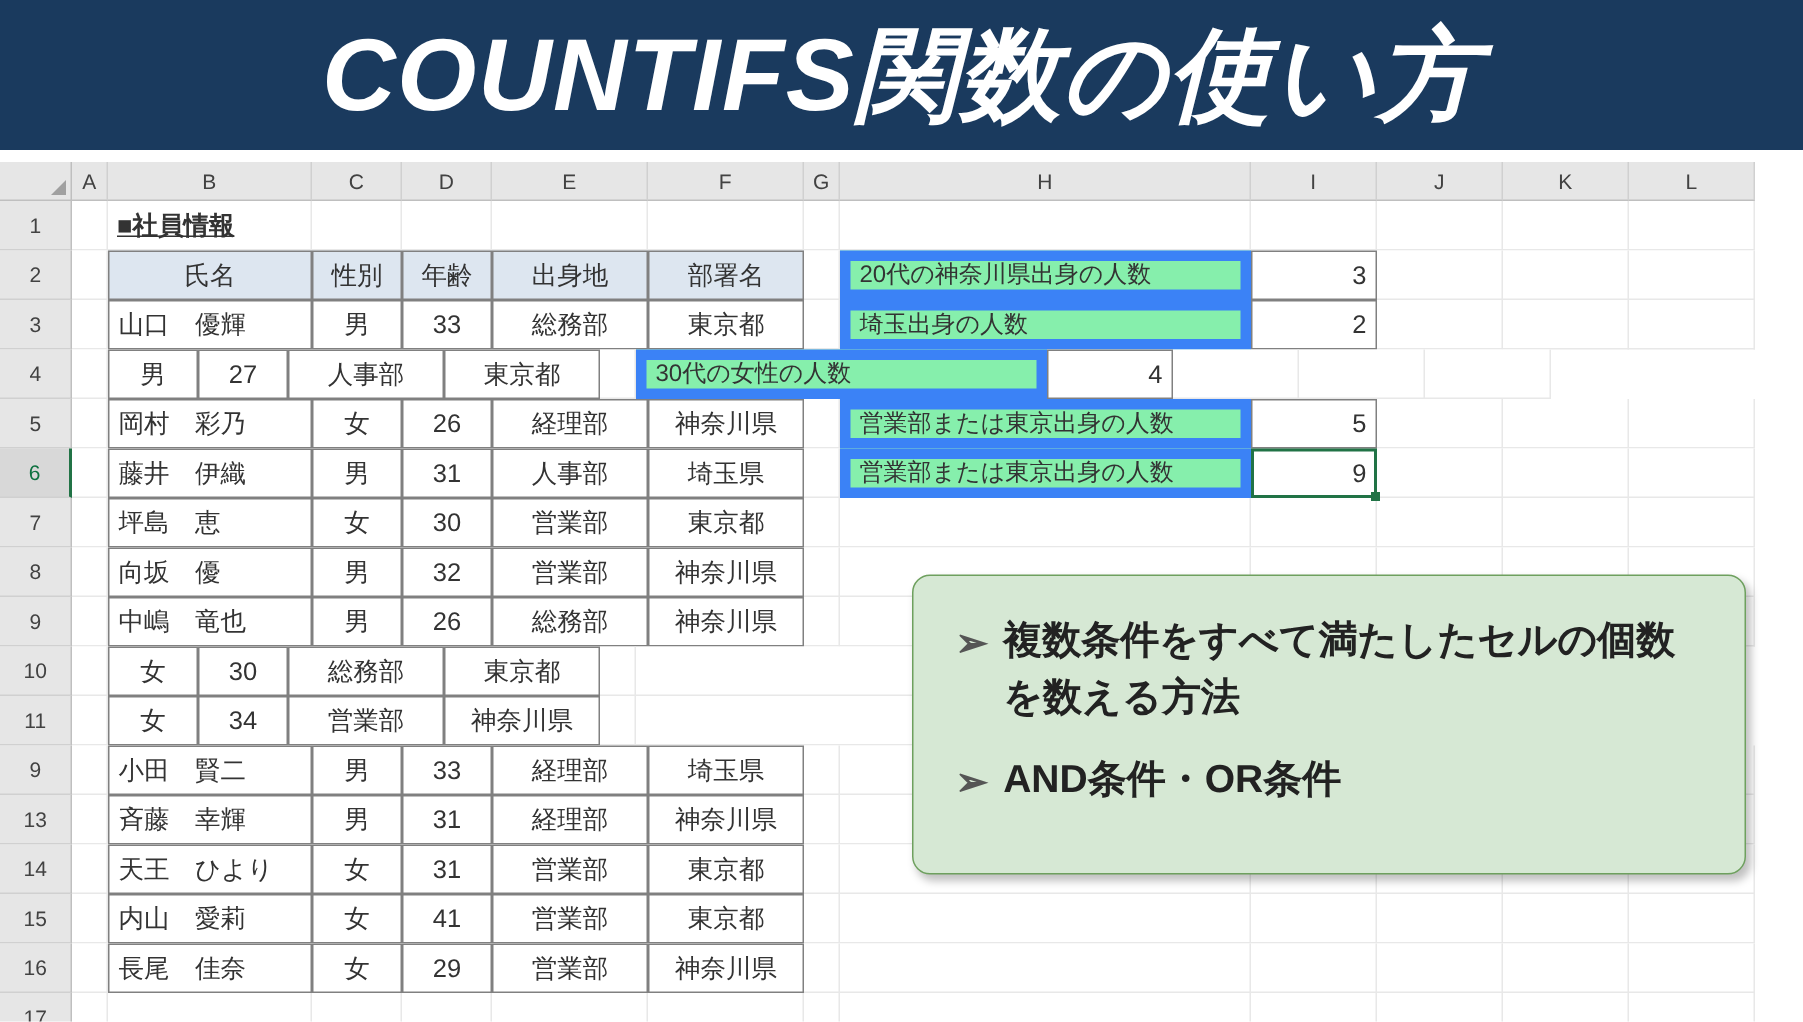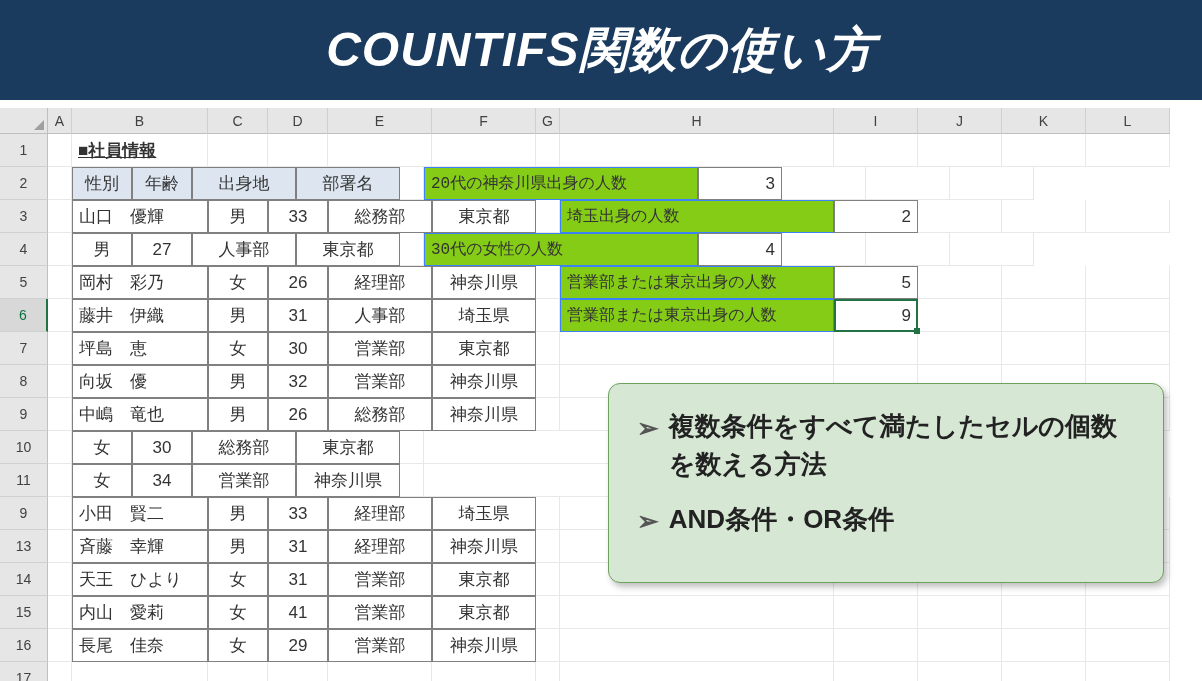--- a/index.html
+++ b/index.html
@@ -11,21 +11,21 @@
     overflow: hidden;
     position: relative;
   }
 
   
   .banner {
     width: 100%;
     height: 100px;
     background: #1a3a5e;
     color: #ffffff;
-    font-size: 48px;
+    font-size: 68px;
     font-weight: 800;
     text-align: center;
     line-height: 100px;
     font-family: "Arial Black", "Meiryo", sans-serif;
     font-style: italic;
     letter-spacing: 1px;
   }
 
   
   .sheet {
@@ -104,24 +104,23 @@
     border: 1px solid #808080;
   }
   .data-cell {
     border: 1px solid #808080;
   }
   .center { justify-content:center; }
   .bold { font-weight: bold; text-decoration: underline; }
 
   
   .sum-label {
-    background:#84cc16;
-    border:1px solid #3b82f6;
+    background:#86efac;
+    border:7px solid #3b82f6;
     font-size:16px;
-    font-family:Liberation Mono, monospace;
   }
   .sum-val {
     border:1px solid #808080;
     justify-content:flex-end;
     font-size:17px;
   }
   
   .active-cell {
     outline: 2px solid #217346;
     outline-offset:-2px;
@@ -201,20 +200,21 @@
     <div class="cell cH"></div>
     <div class="cell cI"></div>
     <div class="cell cJ"></div>
     <div class="cell cK"></div>
     <div class="cell cL"></div>
   </div>
 
   <div class="row">
     <div class="rowhdr">2</div>
     <div class="cell cA"></div>
+    <div class="cell cB header-cell">氏名</div>
     <div class="cell cC header-cell">性別</div>
     <div class="cell cD header-cell">年齢</div>
     <div class="cell cF header-cell">出身地</div>
     <div class="cell cE header-cell">部署名</div>
     <div class="cell cG"></div>
     <div class="cell cH sum-label">20代の神奈川県出身の人数</div>
     <div class="cell cI sum-val">3</div>
     <div class="cell cJ"></div>
     <div class="cell cK"></div>
     <div class="cell cL"></div>

